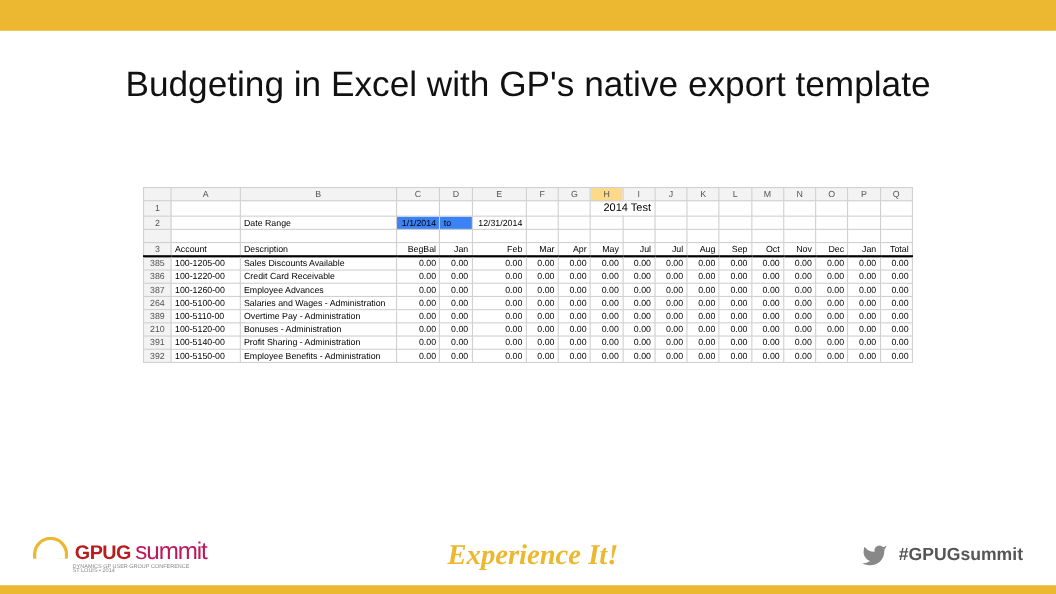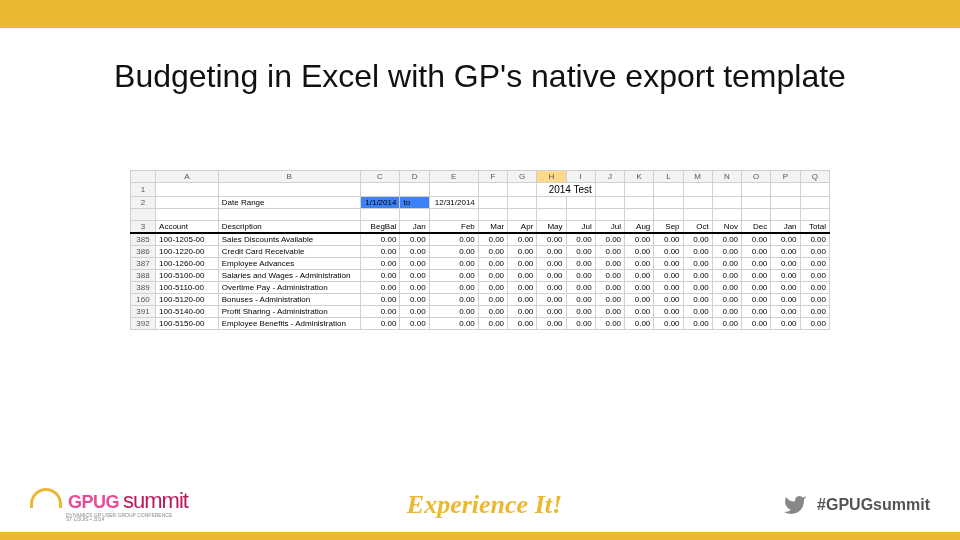--- a/index.html
+++ b/index.html
@@ -14,21 +14,21 @@
   .rowhead { background: #f3f3f3; text-align: center; color: #555; width: 24px; }
   .title-cell { text-align: right; font-weight: normal; font-size: 10px; }
   .yellow { background: #3b82f6; }
   .header-row td { border-bottom: 2px solid #000; font-weight: 400; }
   .num { text-align: right; }
   .footer { position: absolute; bottom: 0; left: 0; width: 100%; }
   .footer-bar { width: 100%; height: 8px; background: #ecb731; }
   .footer-content { display: flex; align-items: center; justify-content: space-between; padding: 8px 30px 10px 30px; }
   .logo-block { display: flex; align-items: baseline; gap: 4px; }
   .arch { width: 32px; height: 20px; border: 3px solid #ecb731; border-bottom: none; border-radius: 20px 20px 0 0; display: inline-block; margin-right: 2px; }
-  .gpug { font-weight: 800; font-size: 18px; color: #ec4899; letter-spacing: -0.5px; }
+  .gpug { font-weight: 800; font-size: 18px; color: #b91c1c; letter-spacing: -0.5px; }
   .summit { font-weight: 300; font-size: 22px; color: #be185d; letter-spacing: -1px; }
   .sub-logo { font-size: 5px; color: #888; margin-left: 36px; margin-top: -2px; }
   .tagline { font-family: Georgia, 'Times New Roman', serif; font-style: italic; font-size: 26px; color: #ecb731; font-weight: 700; }
   .hashtag-block { display: flex; align-items: center; gap: 8px; }
   .twitter-icon { width: 28px; height: 24px; fill: #888; }
   .hashtag { font-size: 16px; color: #555; font-weight: 700; }
   .col-A { width: 60px; }
   .col-B { width: 130px; }
   .col-narrow { width: 28px; }
 </style>
@@ -197,21 +197,21 @@
           <td class="num">0.00</td>
           <td class="num">0.00</td>
           <td class="num">0.00</td>
           <td class="num">0.00</td>
           <td class="num">0.00</td>
           <td class="num">0.00</td>
           <td class="num">0.00</td>
           <td class="num">0.00</td>
         </tr>
         <tr>
-          <td class="rowhead">388</td>
+          <td class="rowhead">264</td>
           <td>100-5100-00</td>
           <td>Salaries and Wages - Administration</td>
           <td class="num">0.00</td>
           <td class="num">0.00</td>
           <td class="num">0.00</td>
           <td class="num">0.00</td>
           <td class="num">0.00</td>
           <td class="num">0.00</td>
           <td class="num">0.00</td>
           <td class="num">0.00</td>
@@ -237,21 +237,21 @@
           <td class="num">0.00</td>
           <td class="num">0.00</td>
           <td class="num">0.00</td>
           <td class="num">0.00</td>
           <td class="num">0.00</td>
           <td class="num">0.00</td>
           <td class="num">0.00</td>
           <td class="num">0.00</td>
         </tr>
         <tr>
-          <td class="rowhead">160</td>
+          <td class="rowhead">210</td>
           <td>100-5120-00</td>
           <td>Bonuses - Administration</td>
           <td class="num">0.00</td>
           <td class="num">0.00</td>
           <td class="num">0.00</td>
           <td class="num">0.00</td>
           <td class="num">0.00</td>
           <td class="num">0.00</td>
           <td class="num">0.00</td>
           <td class="num">0.00</td>

